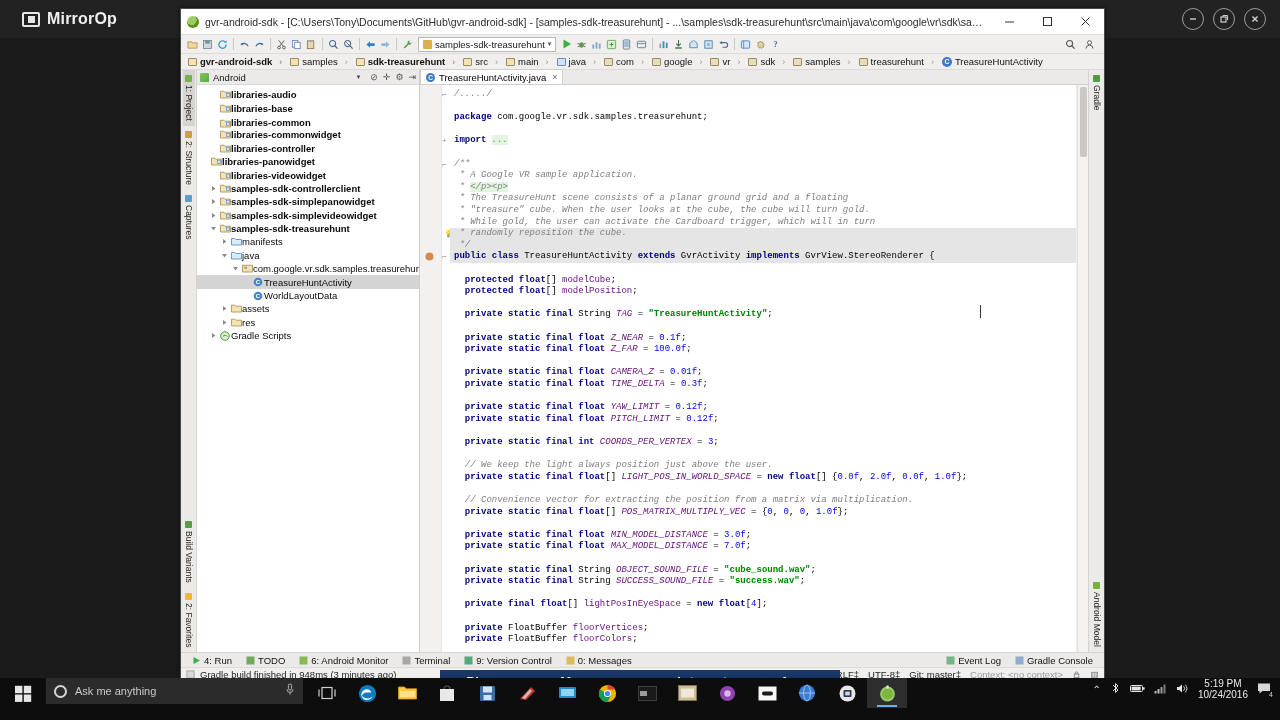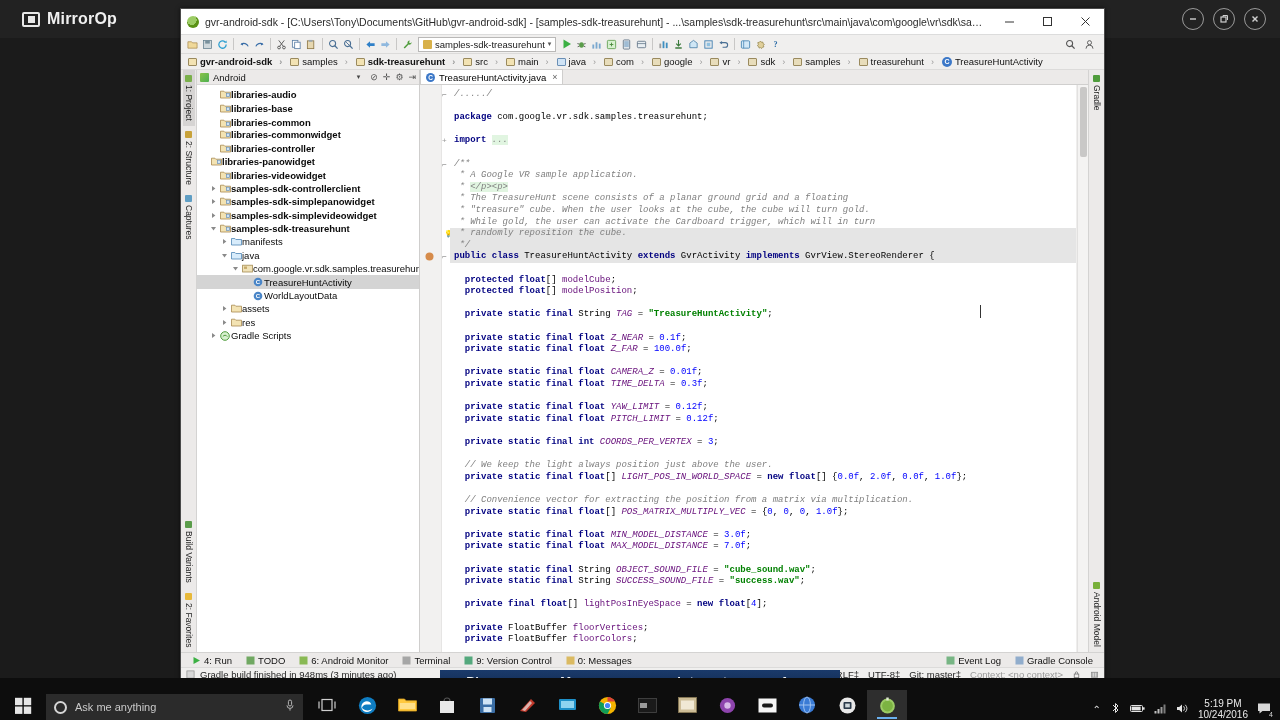--- a/index.html
+++ b/index.html
@@ -199,21 +199,21 @@
   #phone-bar {
     position:absolute; left:440px; top:670px; width:400px; height:22px;
     background:linear-gradient(180deg,#1a3a6b 0%, #12294d 100%);
     display:flex; align-items:center; justify-content:space-around;
   }
   #phone-bar .pb-item { color:#eef2f7; font-size:13px; font-weight:bold; letter-spacing:.3px; }
 
   
   #taskbar {
     position:absolute; left:0; bottom:0; width:1280px; height:42px;
-    background:#0d0d0d; display:flex; align-items:flex-end;
+    background:#0d0d0d; display:flex; align-items:flex-start;
   }
   #start-btn { width:46px; height:30px; display:flex; align-items:center; justify-content:center; }
   #search-box {
     width:257px; height:26px; background:#2b2b2b; display:flex; align-items:center;
     gap:8px; padding:0 8px; margin-right:4px;
   }
   #search-box .cortana {
     width:13px; height:13px; border:2px solid #d6d6d6; border-radius:50%; flex:0 0 13px;
   }
   #search-box .sb-text { color:#c9c9c9; font-size:11px; }

